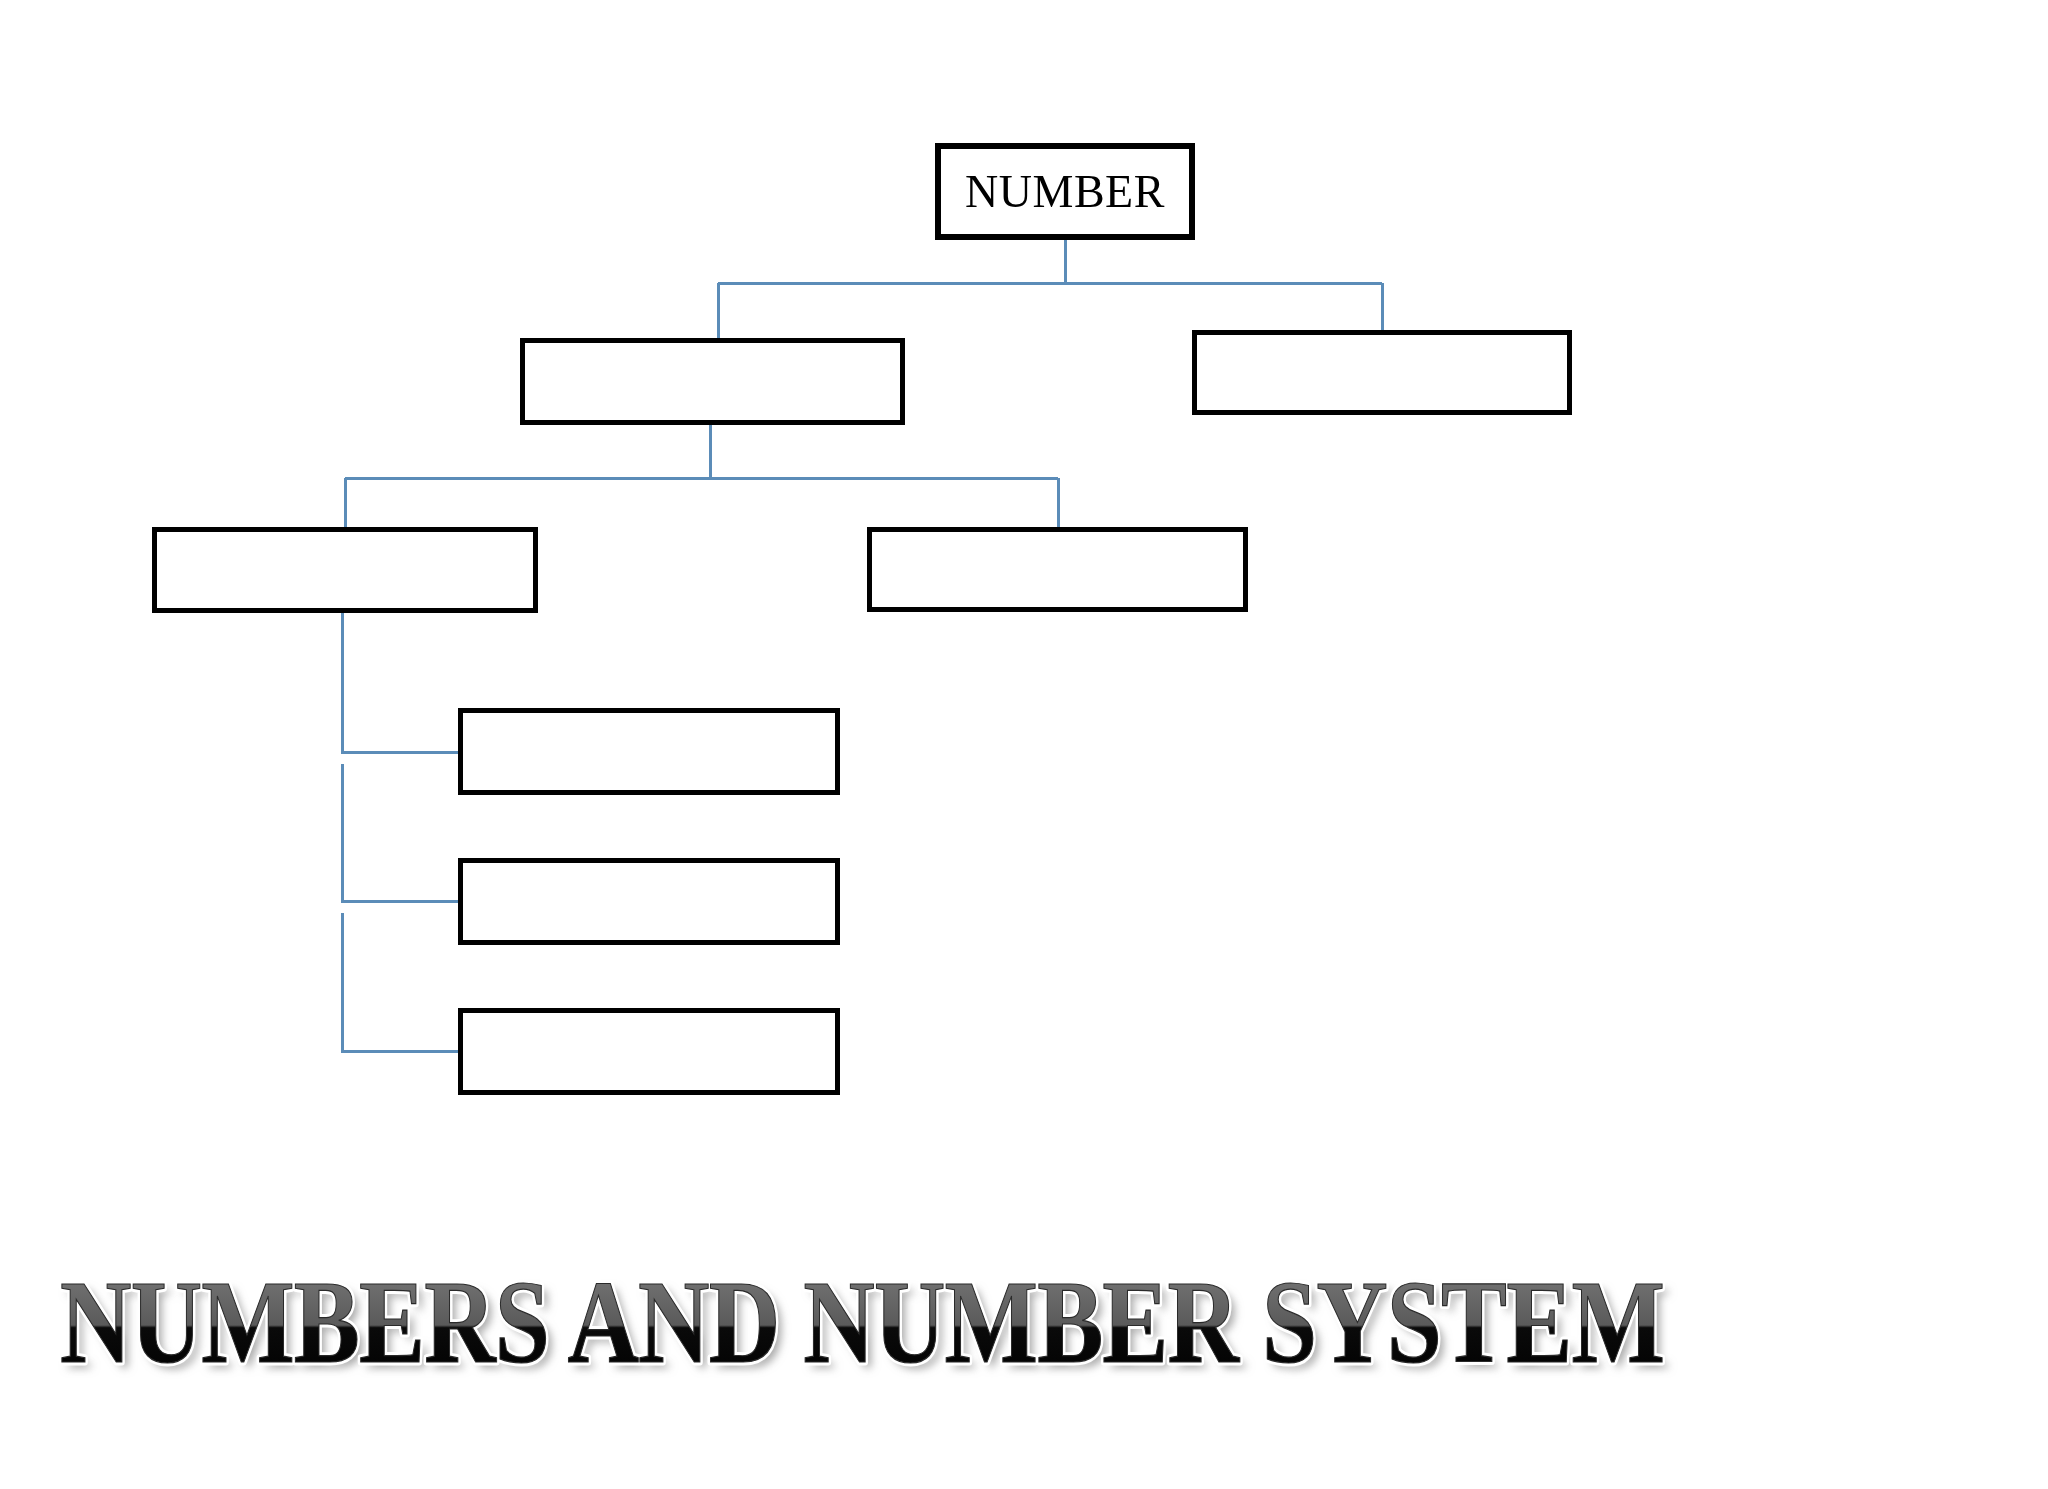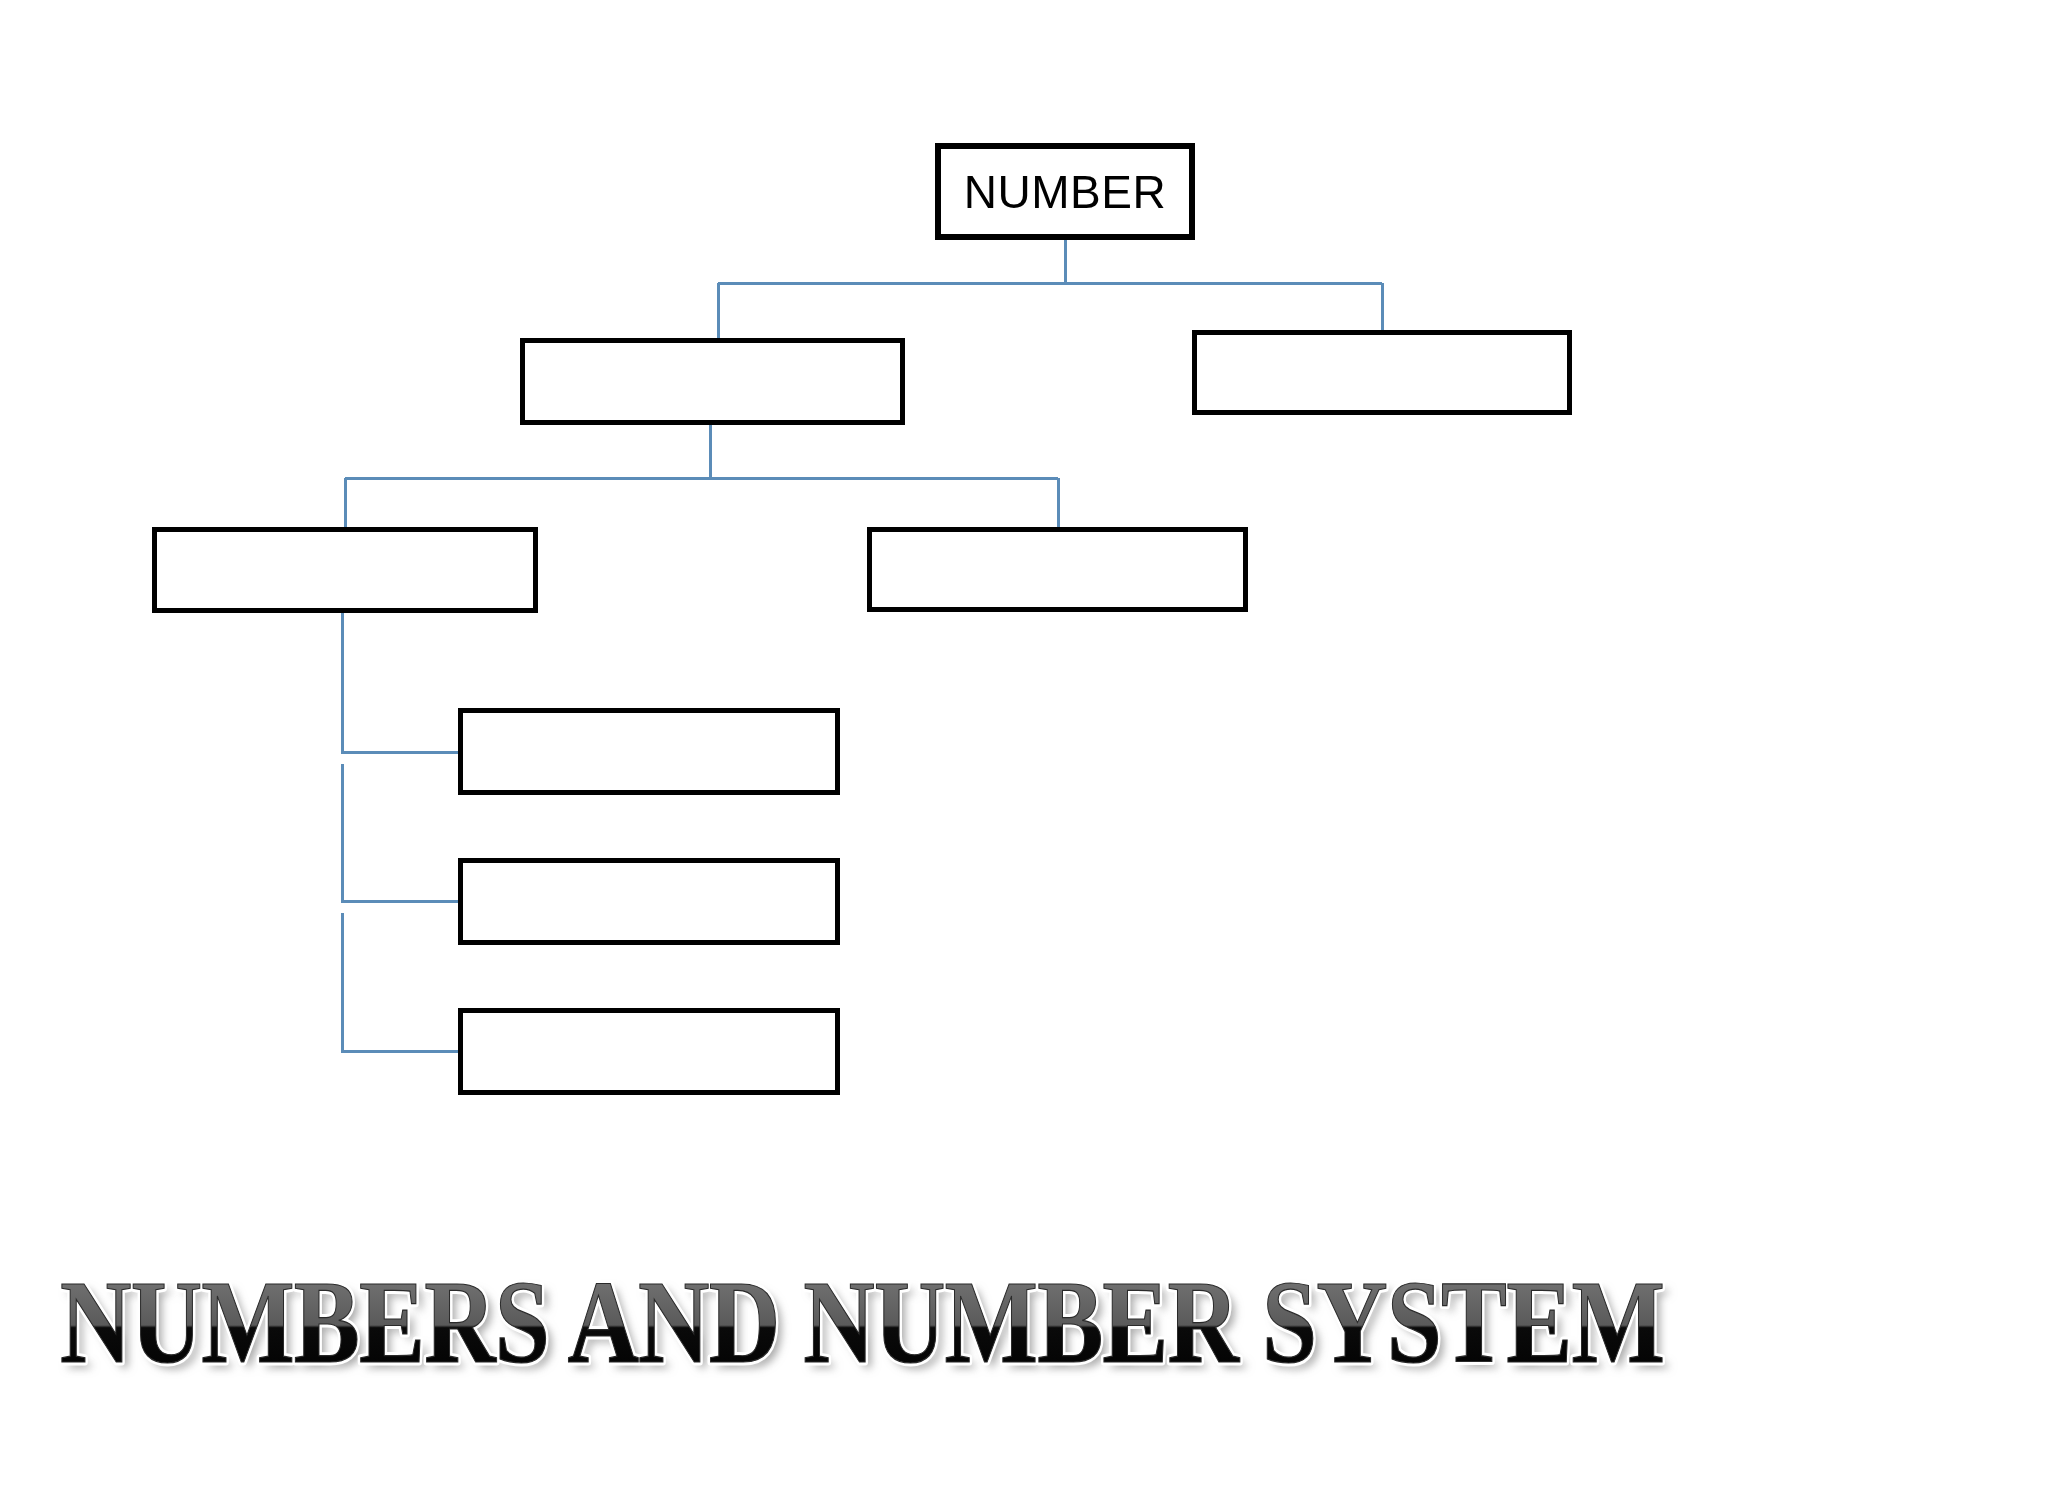--- a/index.html
+++ b/index.html
@@ -33,21 +33,21 @@
     position: absolute;
     box-sizing: border-box;
     background: #ffffff;
     border: 5px solid #000000;
     display: flex;
     align-items: center;
     justify-content: center;
     z-index: 2;
   }
   .node-label {
-    font-family: Liberation Sans, sans-serif;
+    font-family: Liberation Serif, serif;
     font-size: 46px;
     font-weight: 400;
     color: #000000;
     letter-spacing: 0.5px;
     line-height: 1;
     white-space: nowrap;
   }
 
   
   .node.root { border-width: 6px; }

